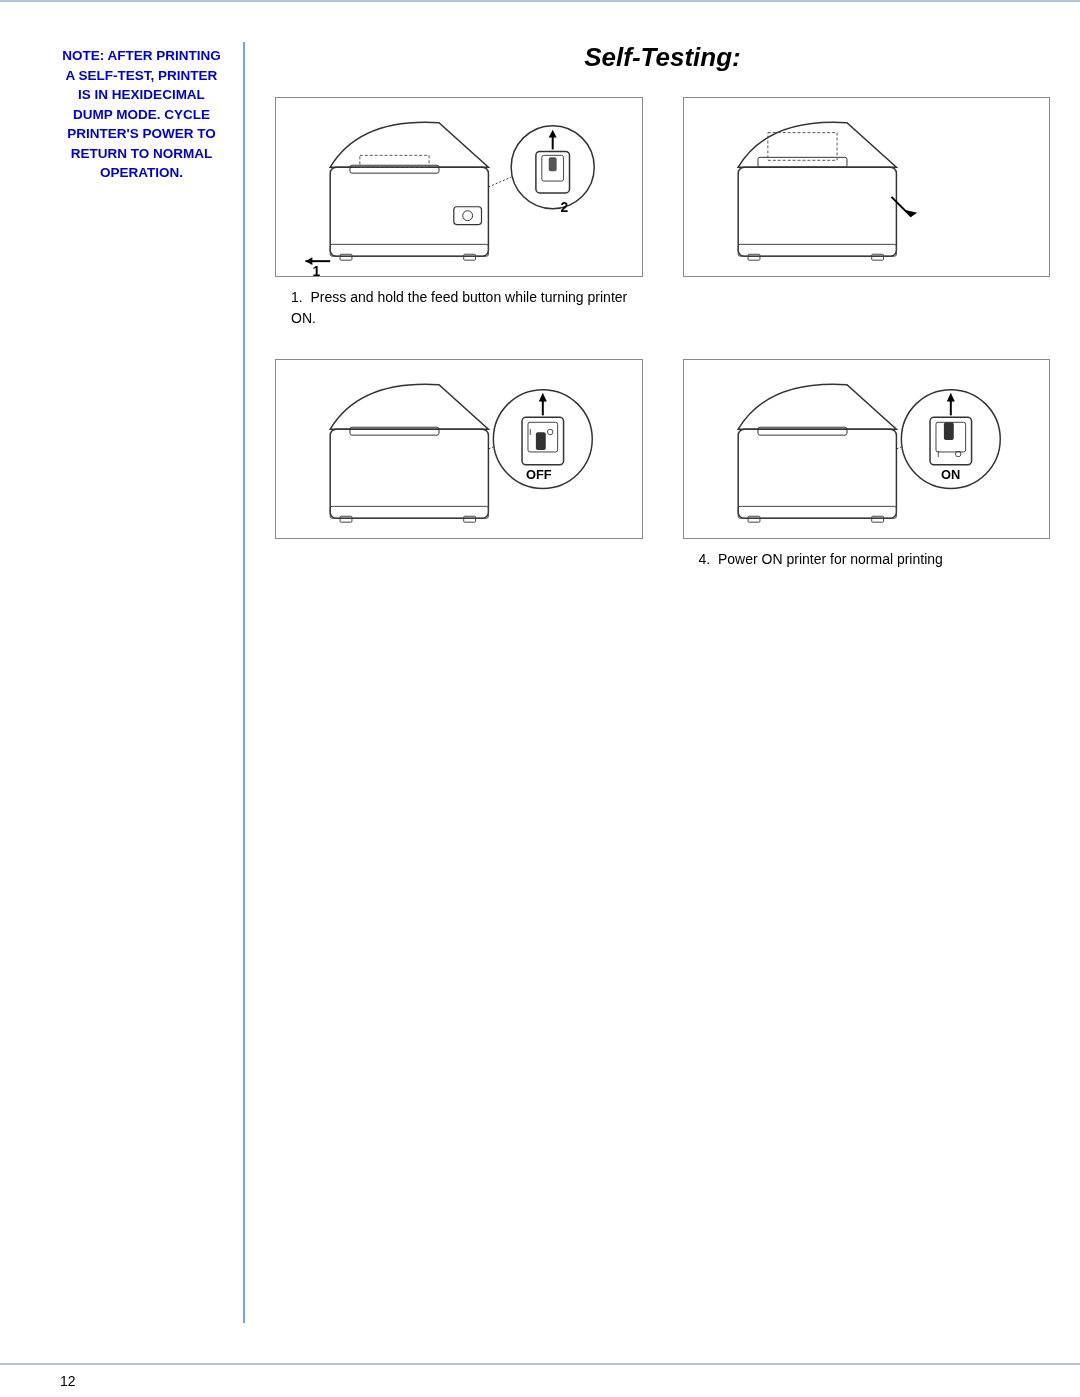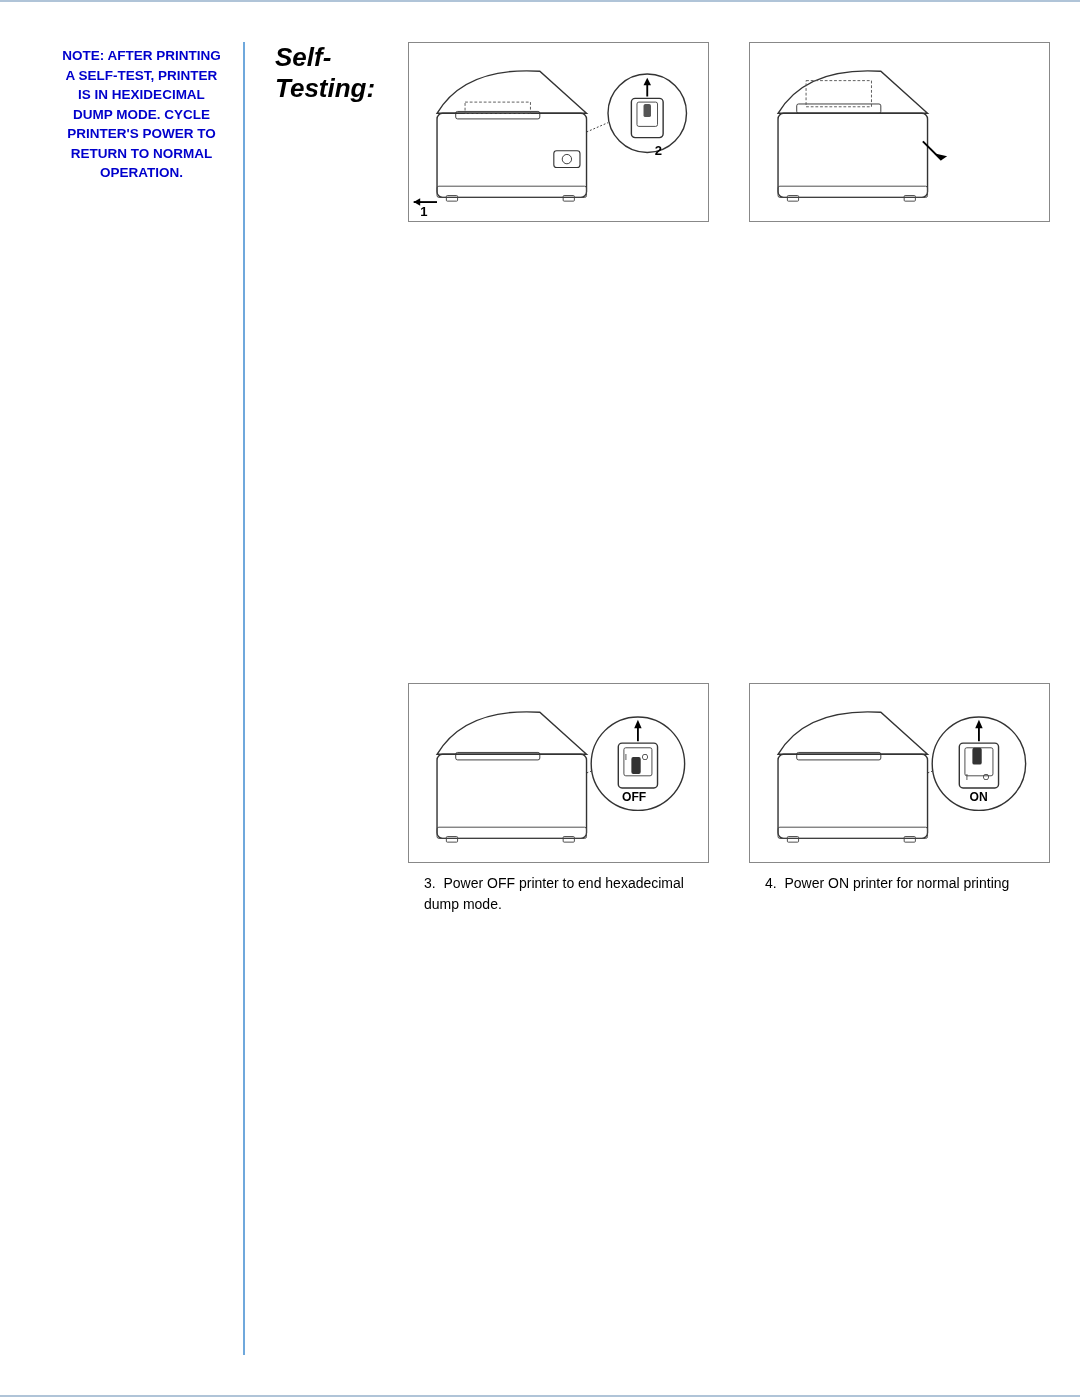--- a/index.html
+++ b/index.html
@@ -61,20 +61,22 @@
       color: #0000cc;
       text-align: center;
       line-height: 1.45;
       text-transform: uppercase;
     }
 
     
     .main-content {
       flex: 1;
       display: flex;
+      flex-direction: column;
+      align-items: center;
     }
 
     .section-title {
       font-size: 26px;
       font-weight: bold;
       color: #000000;
       margin-bottom: 24px;
       font-style: italic;
     }
 
@@ -178,20 +180,23 @@
               <rect x="251" y="60" width="8" height="14" rx="2" fill="#555"></rect>
 
               <line x1="255" y1="52" x2="255" y2="36" stroke="#000" stroke-width="2"></line>
               <polygon points="255,32 251,40 259,40" fill="#000"></polygon>
 
               <text x="263" y="115" font-size="14" font-weight="bold" fill="#000">2</text>
 
               <line x1="190" y1="90" x2="213" y2="80" stroke="#333" stroke-width="1" stroke-dasharray="2,2"></line>
             </svg>
           </div>
+          <p class="diagram-caption">
+            <span class="step-num">1.&nbsp;&nbsp;</span><span>Press and hold the feed button while turning printer ON.</span>
+          </p>
         </div>
 
         <div class="diagram-cell">
           <div class="diagram-box">
             <svg class="printer-svg" viewBox="0 0 320 180" xmlns="http://www.w3.org/2000/svg">
 
               <rect x="30" y="70" width="160" height="90" rx="6" ry="6" fill="none" stroke="#333" stroke-width="1.5"></rect>
 
               <path d="M30,70 Q60,20 140,25 L190,70 Z" fill="none" stroke="#333" stroke-width="1.5"></path>
 
@@ -236,23 +241,20 @@
               <text x="249" y="76" font-size="9" fill="#333">O</text>
 
               <line x1="245" y1="56" x2="245" y2="38" stroke="#000" stroke-width="2"></line>
               <polygon points="245,33 241,42 249,42" fill="#000"></polygon>
 
               <text x="228" y="120" font-size="13" font-weight="bold" fill="#000">OFF</text>
 
               <line x1="190" y1="90" x2="195" y2="88" stroke="#333" stroke-width="1" stroke-dasharray="2,2"></line>
             </svg>
           </div>
-          <p class="diagram-caption">
-            <span class="step-num">3.&nbsp;&nbsp;</span><span>Power OFF printer to end hexadecimal dump mode.</span>
-          </p>
         </div>
 
         <div class="diagram-cell">
           <div class="diagram-box">
             <svg class="printer-svg" viewBox="0 0 320 180" xmlns="http://www.w3.org/2000/svg">
 
               <rect x="30" y="70" width="160" height="90" rx="6" ry="6" fill="none" stroke="#333" stroke-width="1.5"></rect>
 
               <path d="M30,70 Q60,20 140,25 L190,70 Z" fill="none" stroke="#333" stroke-width="1.5"></path>
 
@@ -285,13 +287,16 @@
             <span class="step-num">4.&nbsp;&nbsp;</span><span>Power ON printer for normal printing</span>
           </p>
         </div>
 
       </div>
 
     </div>
   </div>
 
   <div class="bottom-rule"></div>
+  <div class="page-footer">
+    <span>12</span>
+  </div>
 </div>
 
 </body></html>

